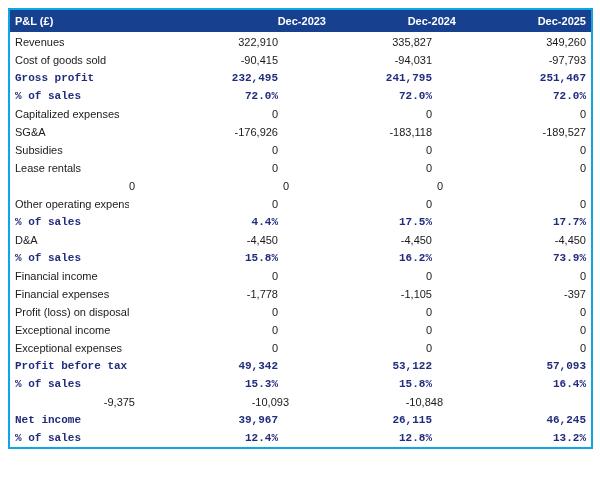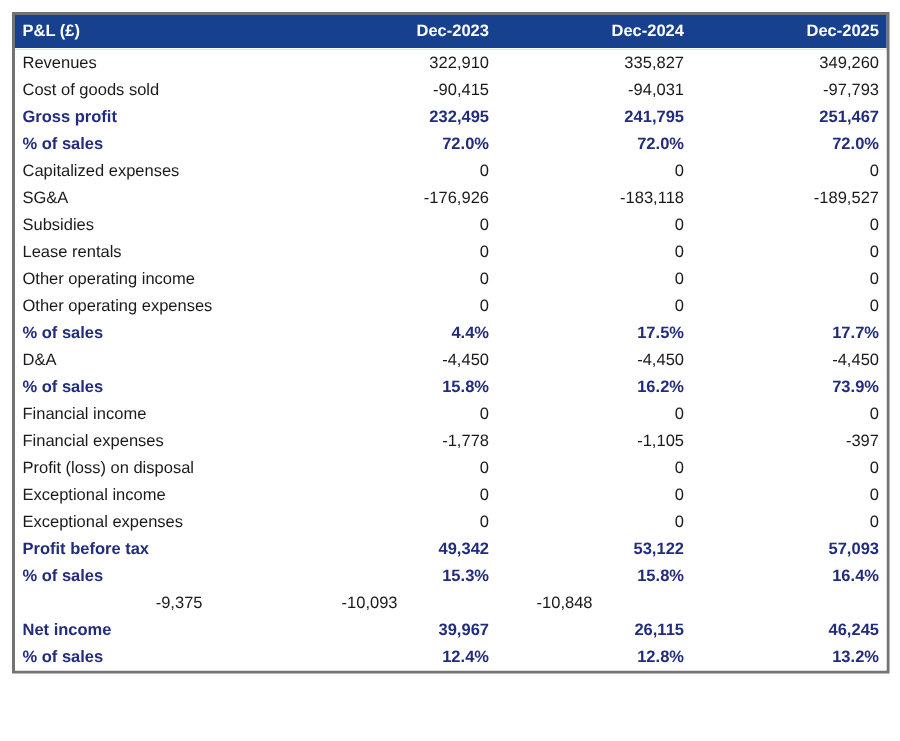--- a/index.html
+++ b/index.html
@@ -5,44 +5,46 @@
   * { margin: 0; padding: 0; box-sizing: border-box; }
   html, body {
     width: 600px; height: 494px;
     background: #ffffff;
     font-family: "Liberation Sans", sans-serif;
   }
   .pnl-table {
     position: absolute;
     left: 8px; top: 8px;
     width: 585px;
-    border: 2px solid #737373;
+    border: 2px solid #0ea5e9;
     background: #ffffff;
   }
   .thead {
     display: flex;
     background: #17418f;
     color: #ffffff;
     font-weight: bold;
     font-size: 11px;
     height: 23px;
     line-height: 23px;
     border-bottom: 1px solid #ffffff;
   }
   .row {
     display: flex;
     height: 18px;
     line-height: 18px;
     font-size: 11px;
     color: #1a1a1a;
     background: #ffffff;
+    gap: 24px;
   }
   .row.bold {
     font-weight: bold;
     color: #222c7d;
+    font-family: Liberation Mono, monospace;
   }
   .cell.label {
     flex: 1;
     text-align: left;
     padding-left: 5px;
     white-space: nowrap;
     overflow: hidden;
   }
   .cell.val {
     width: 130px;
@@ -104,21 +106,20 @@
         <div class="cell val">0</div>
         <div class="cell val">0</div>
       </div>
       <div class="row">
         <div class="cell label">Lease rentals</div>
         <div class="cell val">0</div>
         <div class="cell val">0</div>
         <div class="cell val">0</div>
       </div>
       <div class="row">
-        <div class="cell label">Other operating income</div>
         <div class="cell val">0</div>
         <div class="cell val">0</div>
         <div class="cell val">0</div>
       </div>
       <div class="row">
         <div class="cell label">Other operating expenses</div>
         <div class="cell val">0</div>
         <div class="cell val">0</div>
         <div class="cell val">0</div>
       </div>

